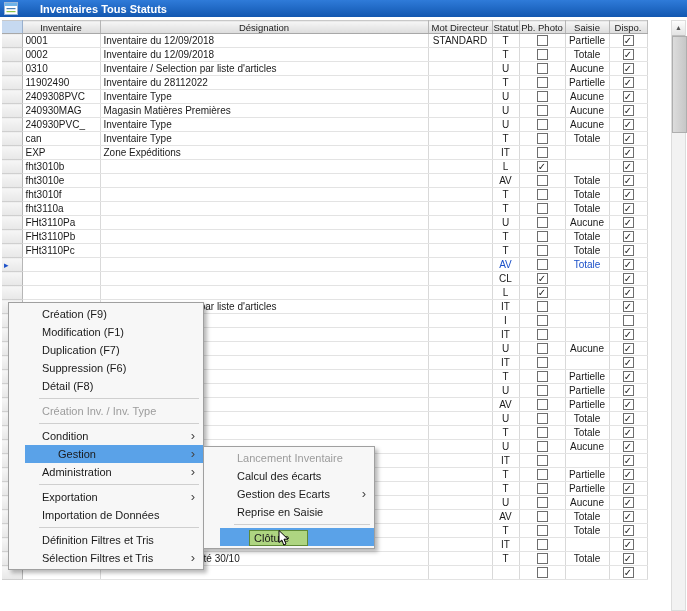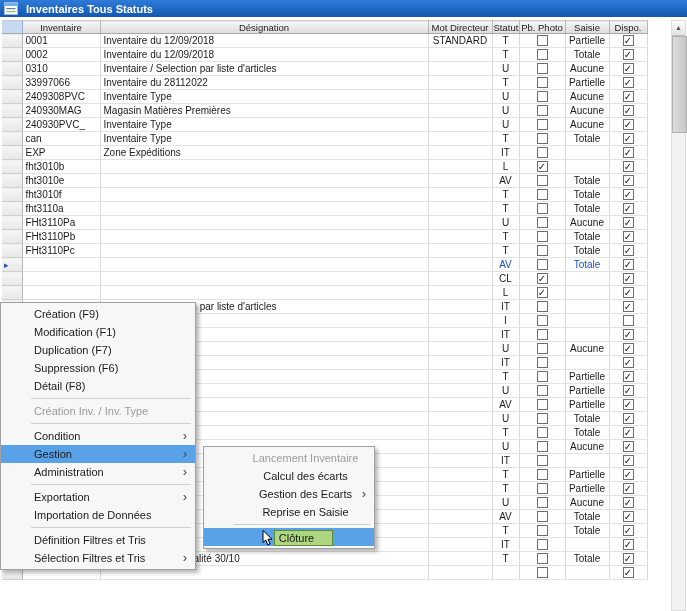--- a/index.html
+++ b/index.html
@@ -6,21 +6,21 @@
   body{
     width:687px;height:611px;position:relative;overflow:hidden;
     background:#ffffff;font-family:"Liberation Sans",sans-serif;
     -webkit-font-smoothing:antialiased;
   }
   
   .titlebar{
     position:absolute;left:0;top:0;width:687px;height:17px;
     background:linear-gradient(var(--titlebar-a,#2f7bd9),var(--titlebar-b,#1257b0));
     color:#fff;font-size:11px;font-weight:bold;
-    display:flex;align-items:center;gap:8px;padding-left:4px;box-sizing:border-box;
+    display:flex;align-items:center;gap:22px;padding-left:4px;box-sizing:border-box;
   }
   .app-icon{display:inline-flex;width:14px;height:13px;}
   
   .grid{position:absolute;left:2px;top:20px;}
   table{border-collapse:collapse;table-layout:fixed;width:645px;font-size:10px;color:#1a1a1a;}
   th{
     height:12px;padding:0 1px;font-weight:normal;font-size:9.5px;color:#222;
     background:linear-gradient(#f6f6f6,#dcdcdc);
     border-right:1px solid #b6b6b6;border-bottom:1px solid #a8a8a8;border-top:1px solid #c8c8c8;
     white-space:nowrap;overflow:hidden;text-align:center;
@@ -52,25 +52,25 @@
   }
   .sb-thumb{
     position:absolute;left:0;top:15px;width:13px;height:95px;
     background:linear-gradient(90deg,#dcdcdc,#c7c7c7);border:1px solid #aeaeae;
   }
   
   .menu{
     position:absolute;background:#f7f7f7;border:1px solid #a0a0a0;
     box-shadow:3px 3px 4px rgba(0,0,0,.28);padding:2px 0;font-size:11px;color:#1a1a1a;z-index:50;
   }
-  #ctx-menu{left:0;top:302px;width:194px;}
-  #sub-menu{left:203px;top:446px;width:170px;z-index:60;text-align:center;}
+  #ctx-menu{left:8px;top:302px;width:194px;}
+  #sub-menu{left:203px;top:446px;width:170px;z-index:60;}
   .menu-item{position:relative;height:18px;line-height:18px;padding-left:33px;white-space:nowrap;cursor:default;}
   .menu-item.disabled{color:#9c9c9c;}
-  .menu-item.hl{background:var(--hl,#5aa2e8);}
+  .menu-item.hl{background:var(--hl,#5aa2e8);margin-left:16px;}
   .menu-sep{height:1px;background:#cfcfcf;margin:3px 4px 3px 30px;}
   .arrow{position:absolute;right:8px;top:0;font-size:13px;color:#444;line-height:17px;}
   .drop-box{
     display:inline-block;background:var(--drop-green,#aed581);border:1px solid #5f8a36;
     height:14px;line-height:14px;margin-left:-4px;padding:0 18px 0 4px;vertical-align:middle;
   }
   .cursor{position:absolute;left:58px;top:2px;z-index:70;}
 </style>
 </head>
 <body>
@@ -137,21 +137,21 @@
     <td>0310</td>
     <td>Inventaire / Selection par liste d'articles</td>
     <td class="c"></td>
     <td class="c">U</td>
     <td class="c"><span class="cb"></span></td>
     <td class="c">Aucune</td>
     <td class="c"><span class="cb">✓</span></td>
   </tr>
   <tr class="">
     <td class="gut"></td>
-    <td>33997066</td>
+    <td>11902490</td>
     <td>Inventaire du 28112022</td>
     <td class="c"></td>
     <td class="c">T</td>
     <td class="c"><span class="cb"></span></td>
     <td class="c">Partielle</td>
     <td class="c"><span class="cb">✓</span></td>
   </tr>
   <tr class="">
     <td class="gut"></td>
     <td>2409308PVC</td>

